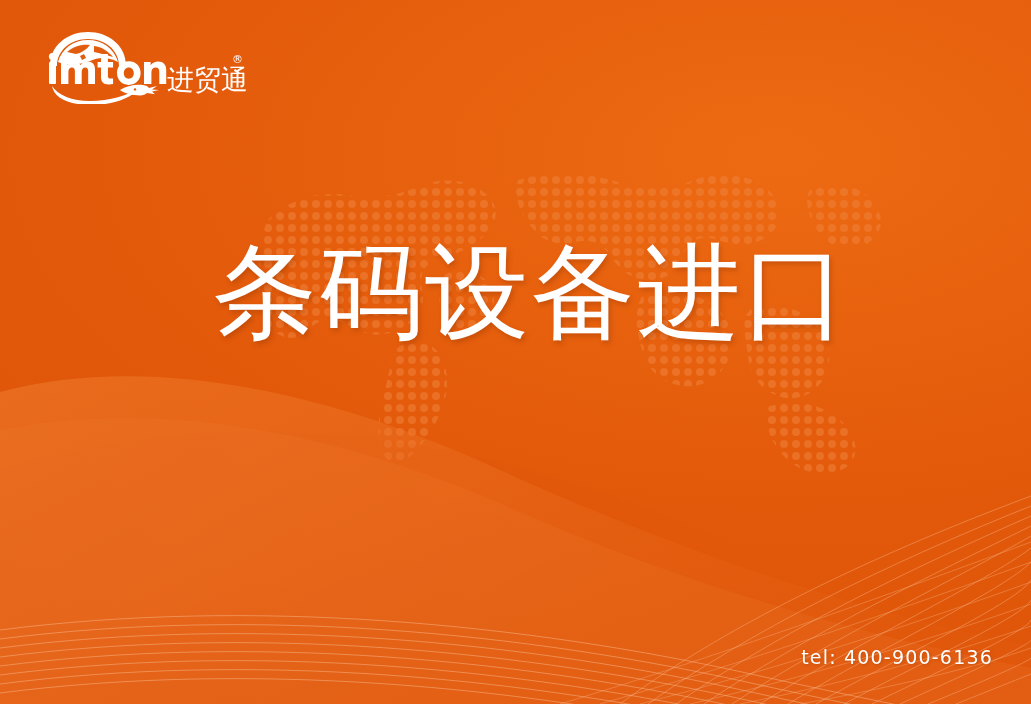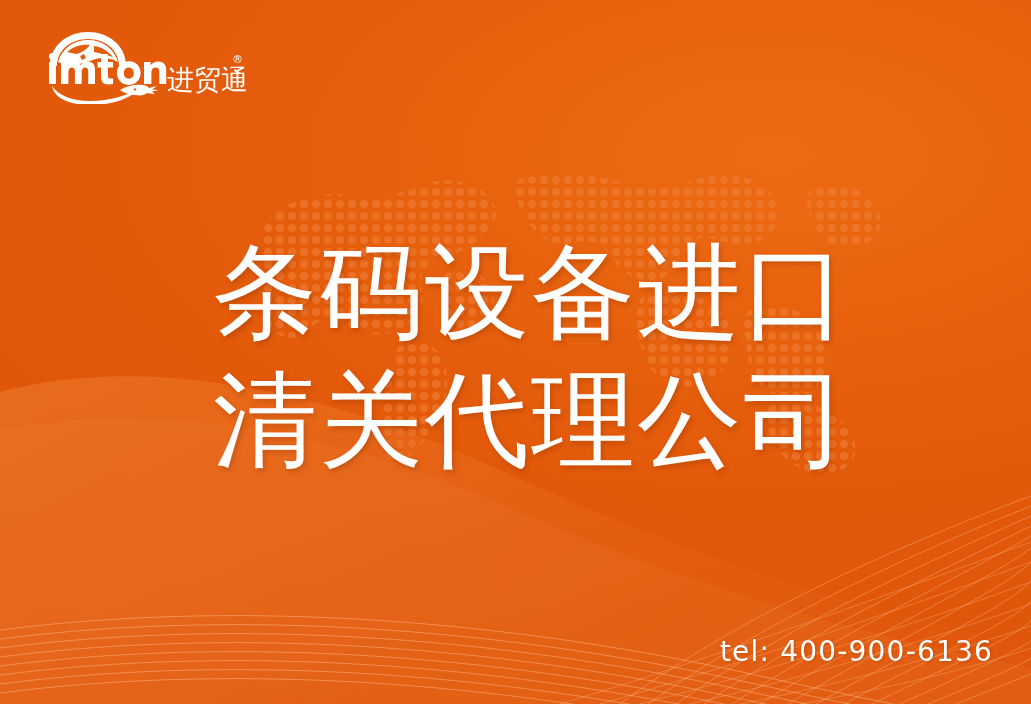--- a/index.html
+++ b/index.html
@@ -58,21 +58,21 @@
     font-family:Liberation Mono, monospace;
     white-space:nowrap;
   }
   #headline .hl-line{display:block;}
 
   
   #phone{
     position:absolute;
     right:38px; bottom:36px;
     color:#ffffff;
-    font-size:28px;
+    font-size:19px;
     letter-spacing:1.2px;
     font-family:"DejaVu Sans","Liberation Sans",sans-serif;
     text-shadow:1px 1px 3px rgba(120,40,0,.30);
     white-space:nowrap;
   }
 </style>
 </head>
 <body>
 
 <div id="banner">
@@ -211,18 +211,17 @@
         <circle cx="99" cy="61.4" r="1.2" fill="#e25c0d"></circle>
       </g>
 
       <text x="131" y="61" font-family="'DejaVu Sans','Liberation Sans',sans-serif" font-size="27" fill="#ffffff">进贸通</text>
       <text x="196" y="35" font-family="'DejaVu Sans','Liberation Sans',sans-serif" font-size="11" fill="#ffffff">®</text>
     </svg>
   </div>
 
   <div id="headline">
     <span class="hl-line">条码设备进口</span>
-    <span class="hl-line">清关代理公司</span>
   </div>
 
   <div id="phone">tel: 400-900-6136</div>
 
 </div>
 
 </body></html>

